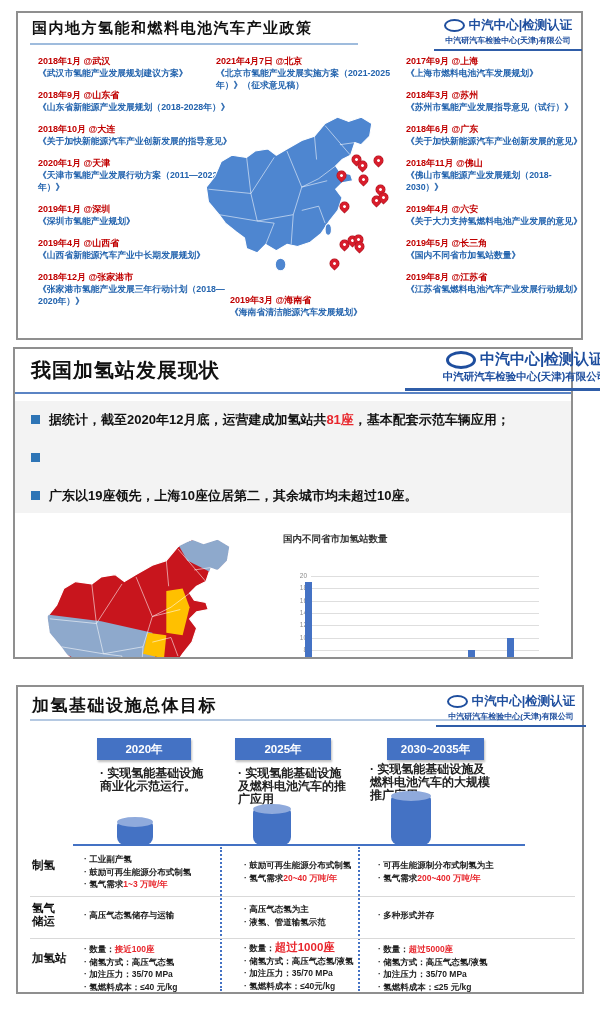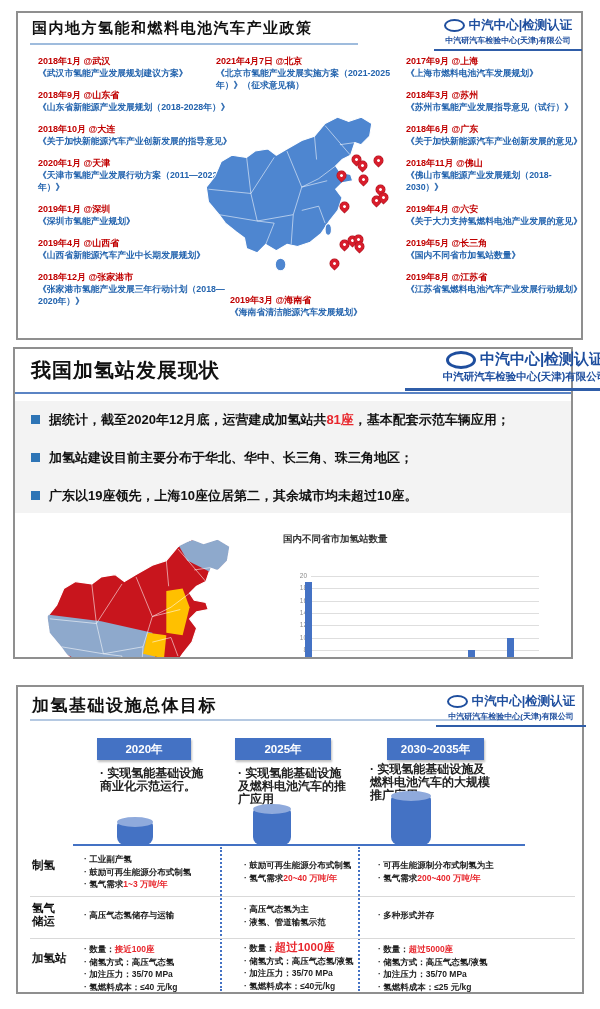--- a/index.html
+++ b/index.html
@@ -204,21 +204,20 @@
     <h2 class="stitle">我国加氢站发展现状</h2>
     <div class="rule rule-s2"></div>
     <div class="band"></div>
 
     <div class="bullet" style="top:62px">
       <span class="sq"></span>
       <span class="btext"><span>据统计，截至2020年12月底，运营建成加氢站共</span><span class="red">81座</span><span>，基本配套示范车辆应用；</span></span>
     </div>
     <div class="bullet" style="top:100px">
       <span class="sq"></span>
-      <span class="btext">加氢站建设目前主要分布于华北、华中、长三角、珠三角地区；</span>
     </div>
     <div class="bullet" style="top:138px">
       <span class="sq"></span>
       <span class="btext">广东以19座领先，上海10座位居第二，其余城市均未超过10座。</span>
     </div>
 
     <div class="map2">
       <svg viewBox="0 0 200 170">
         <defs>
           <clipPath id="cnClip">

